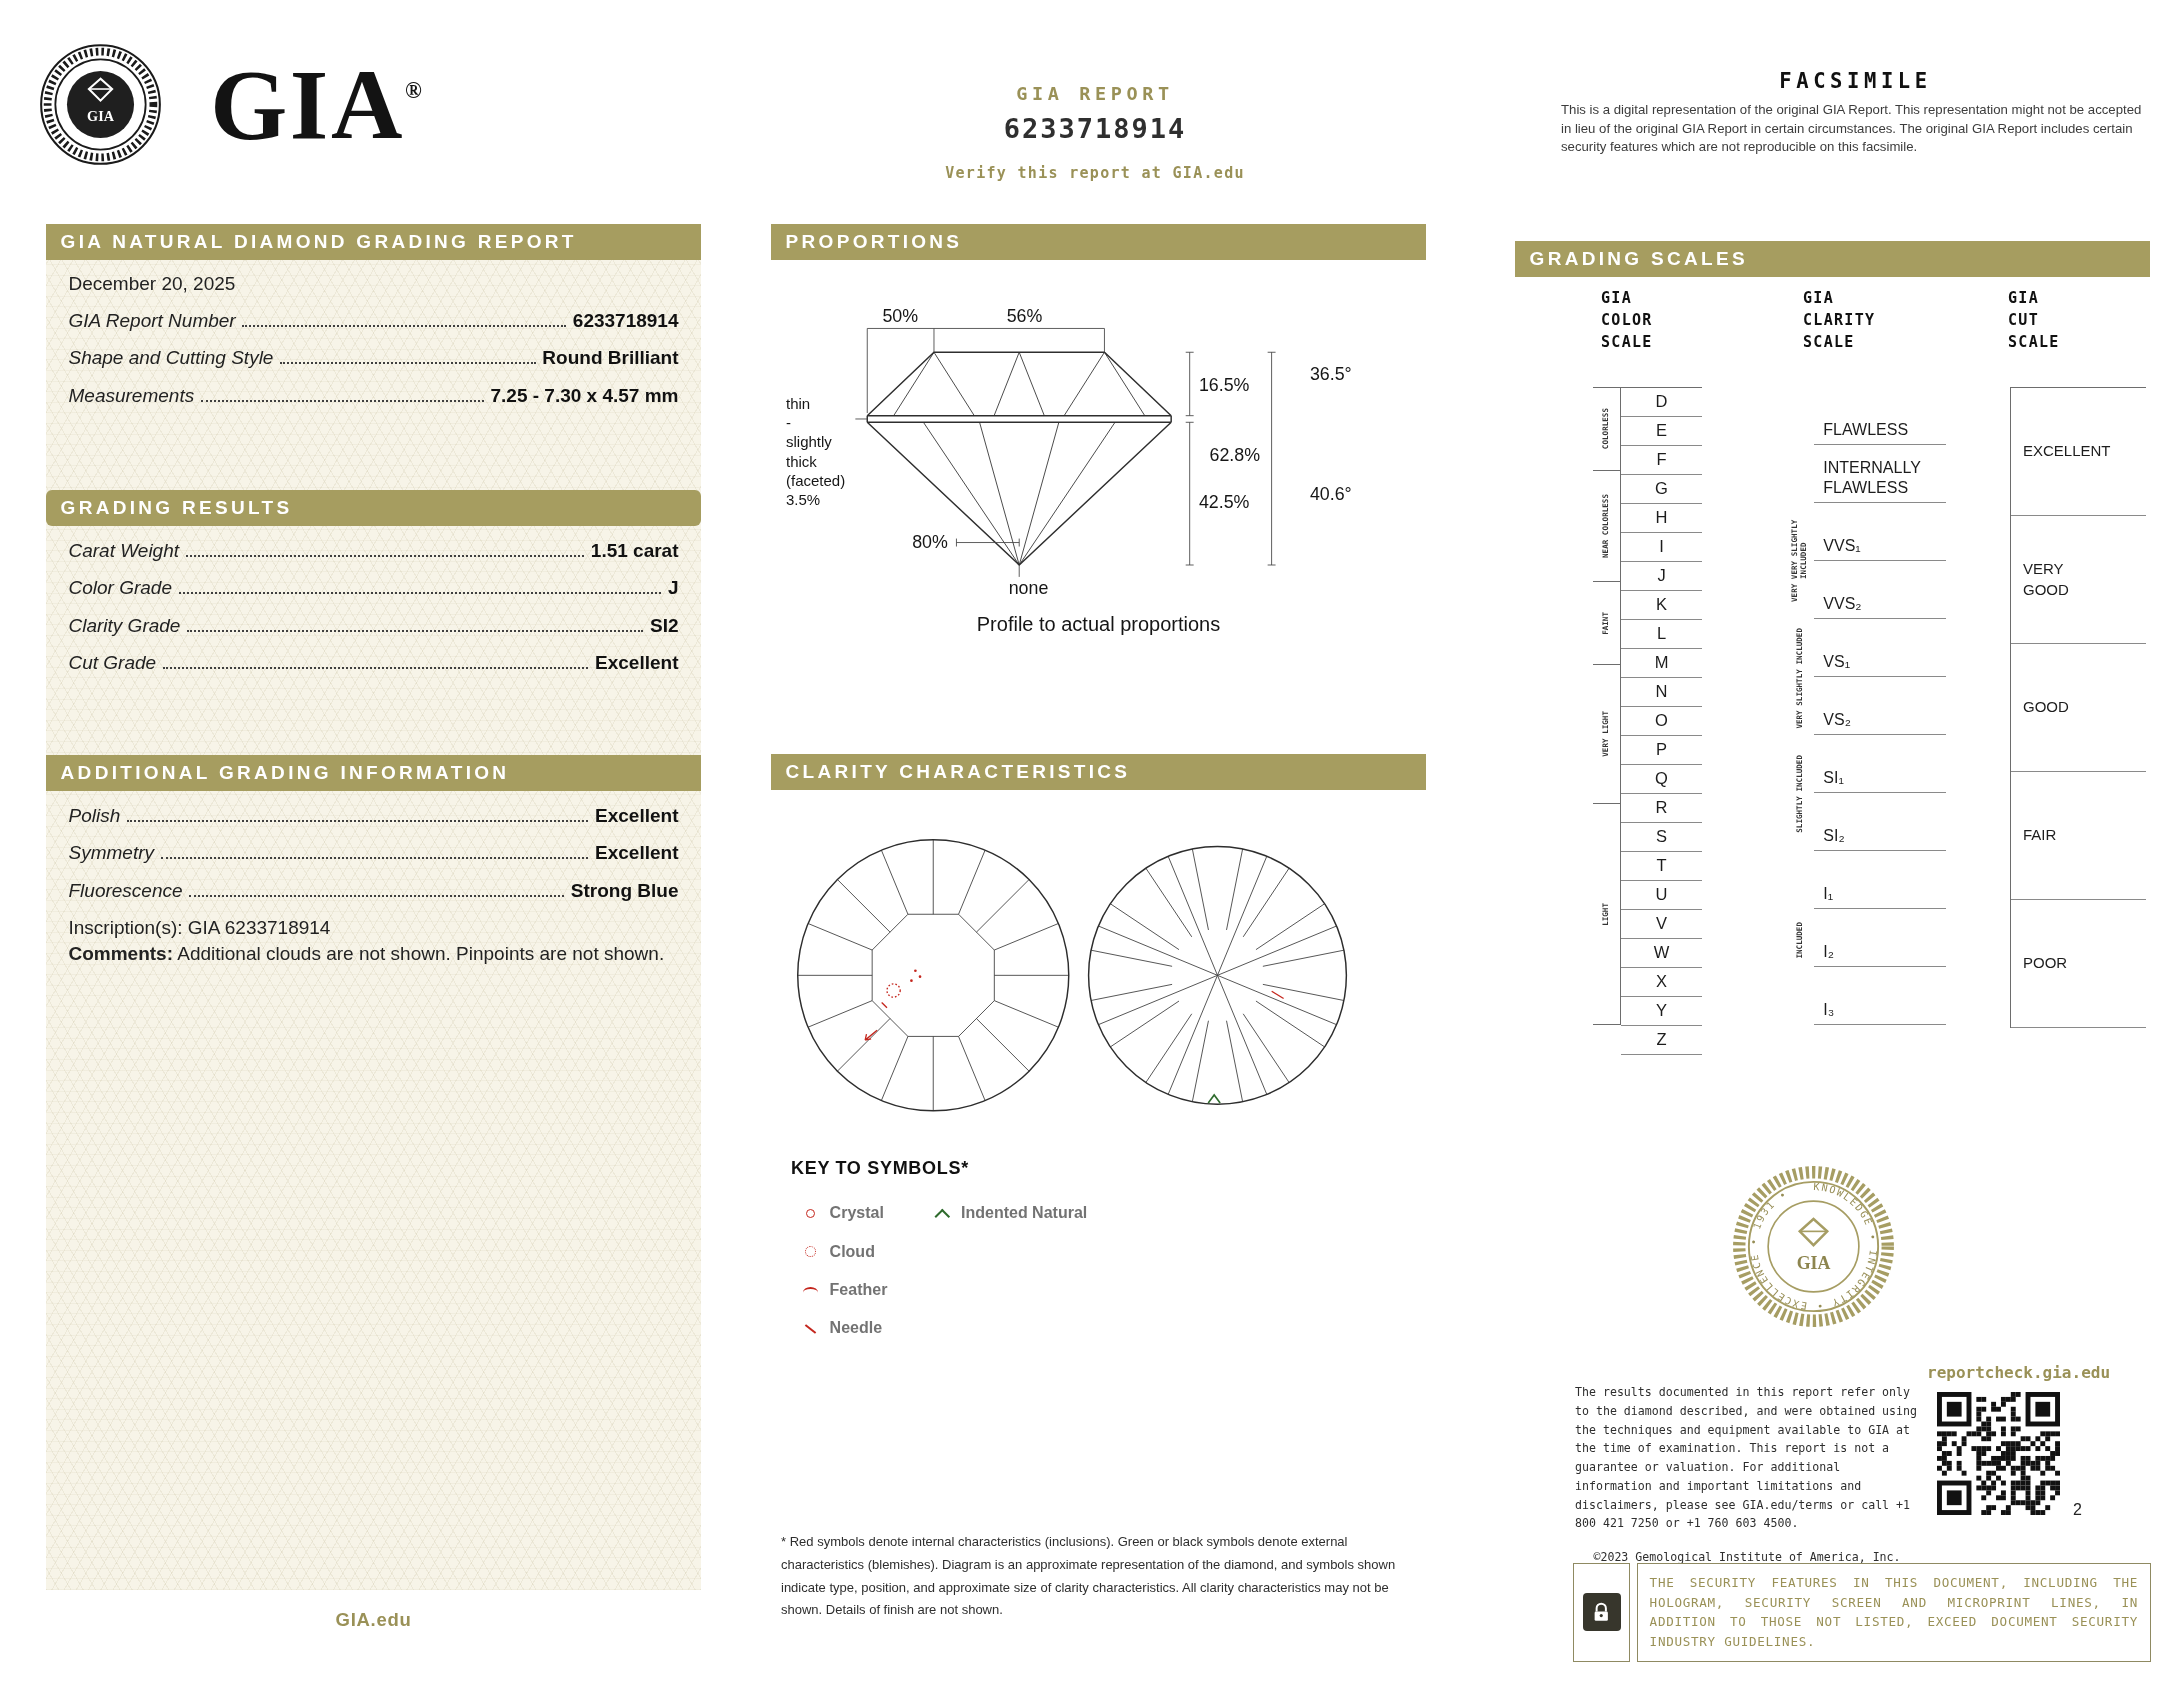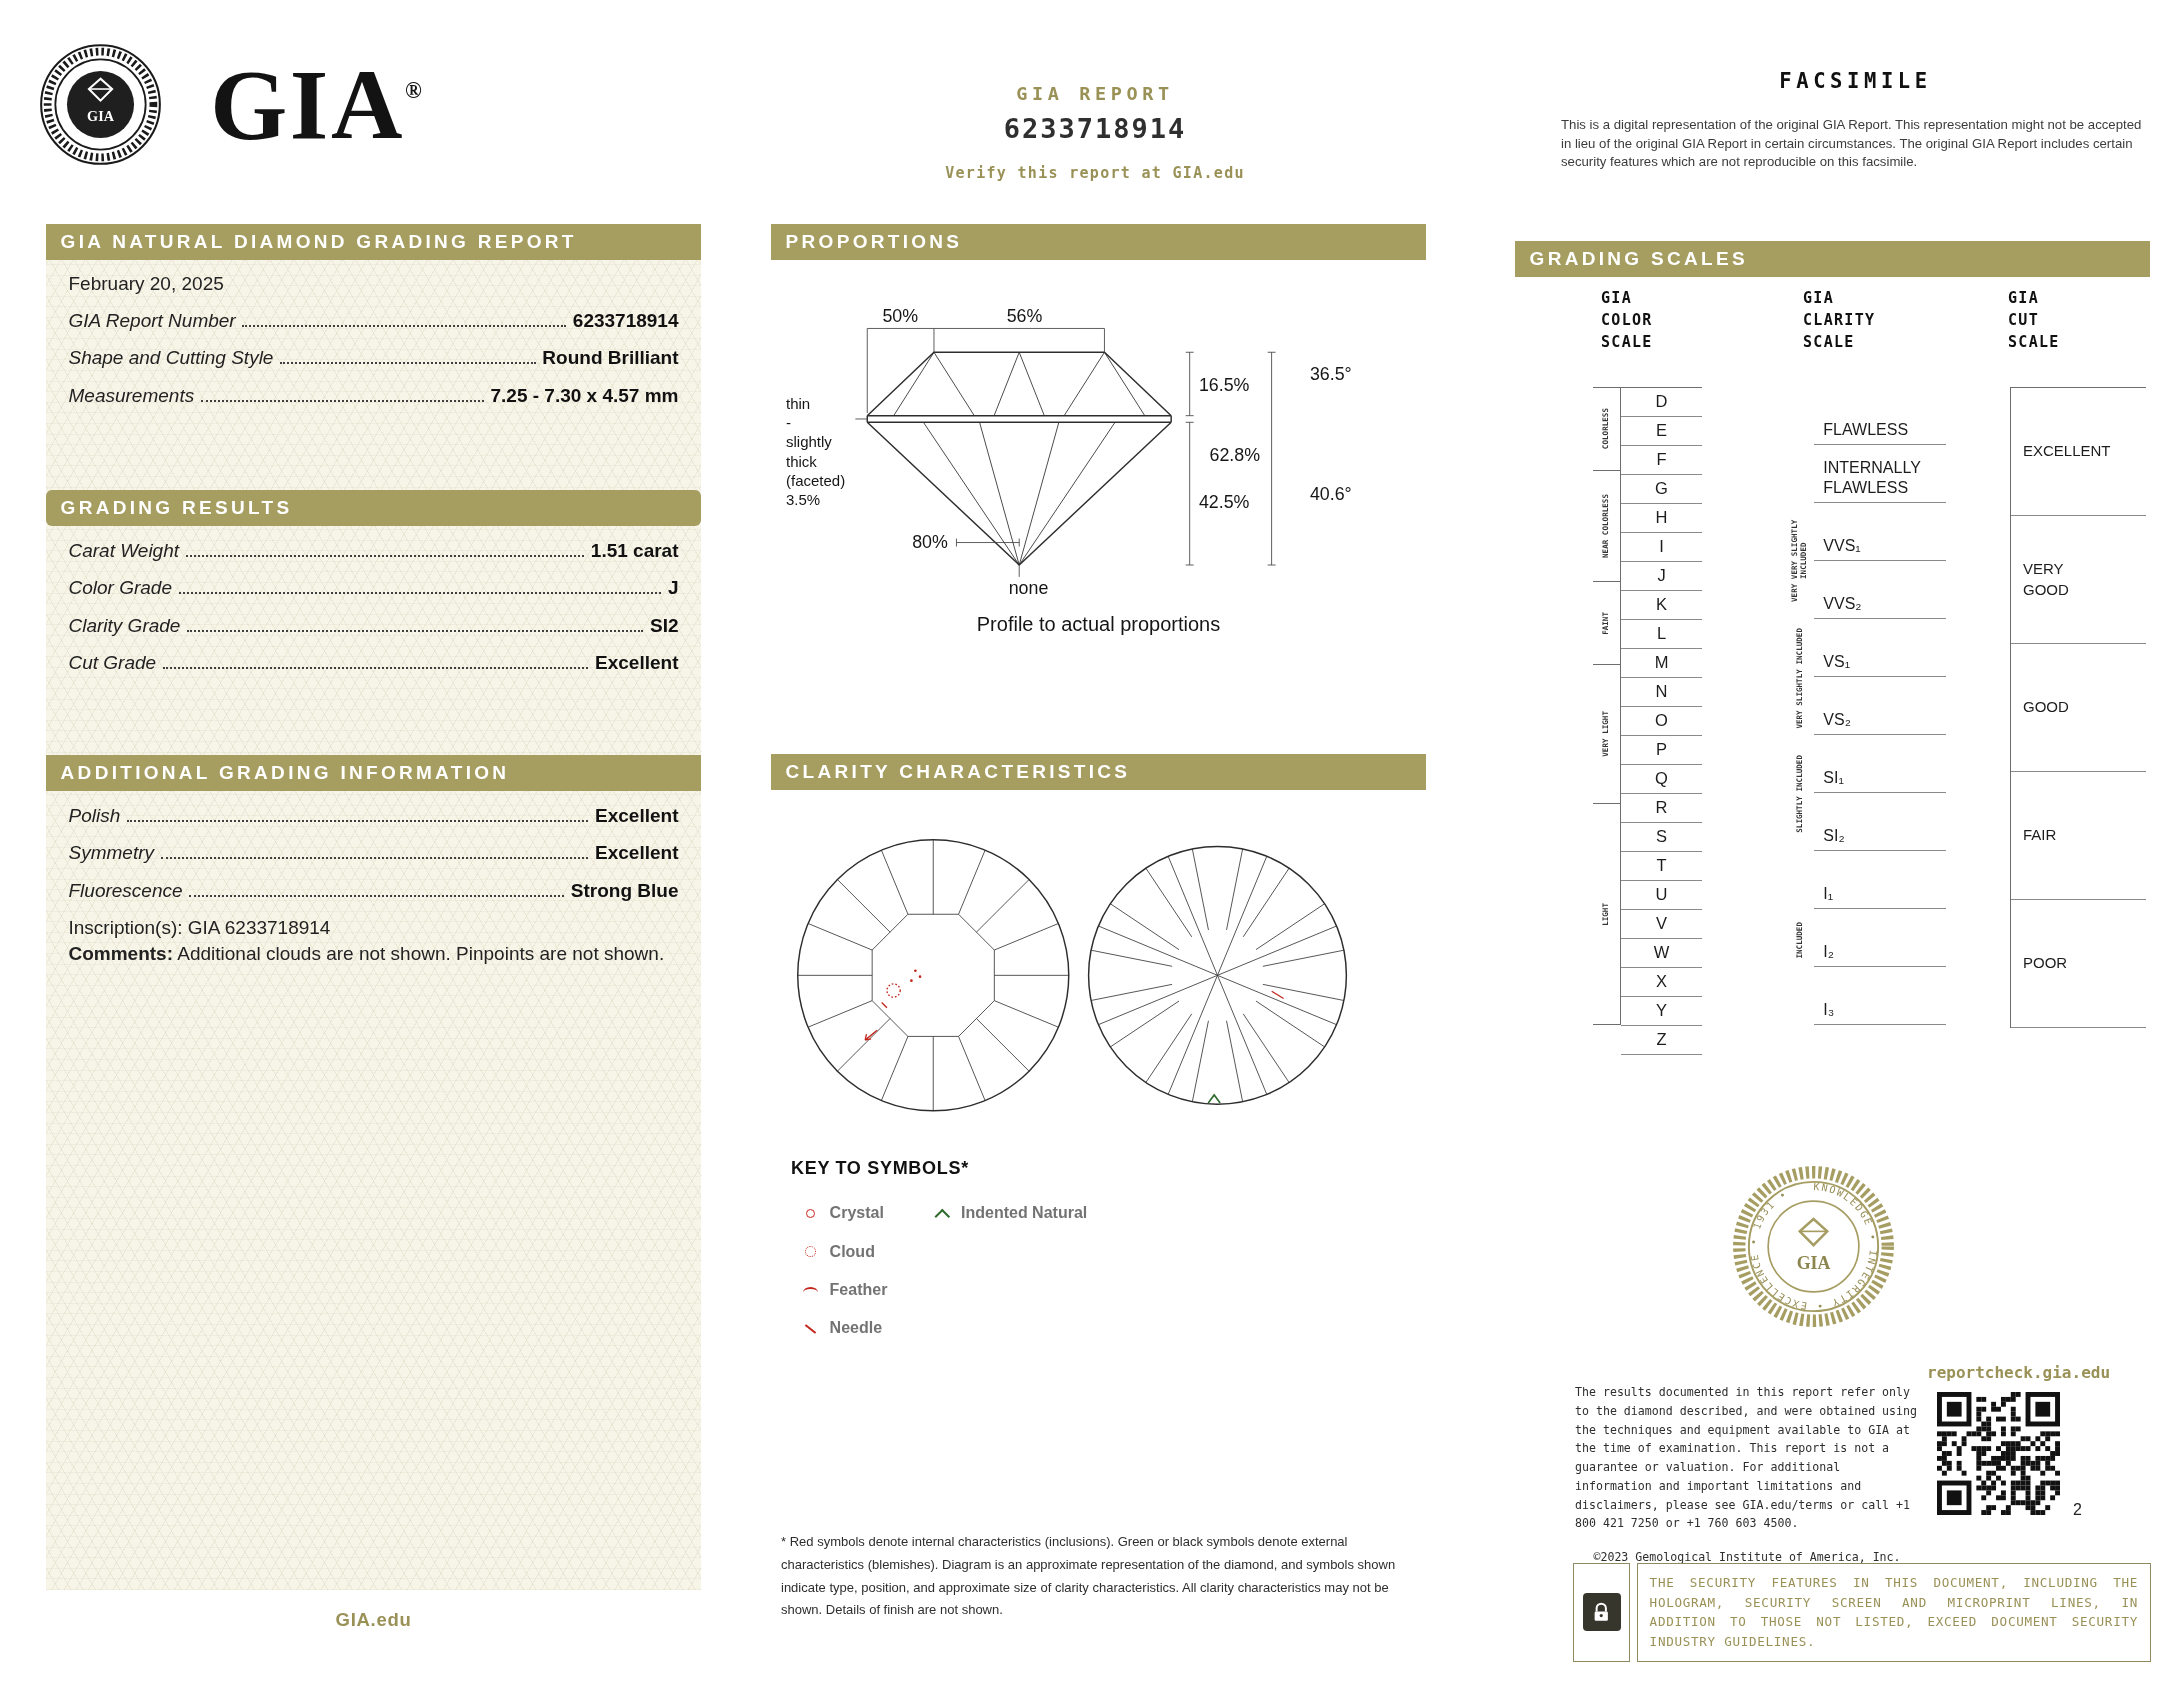--- a/index.html
+++ b/index.html
@@ -14,21 +14,21 @@
   .logo-seal{width:129px;height:129px;}
   .logotype{font-family:"Liberation Serif","DejaVu Serif",serif;font-weight:bold;font-size:99px;
             letter-spacing:2.6px;color:#131313;line-height:1;margin-left:32px;}
   .logotype sup{font-size:22.5px;vertical-align:40px;}
   .center-head{left:761px;top:83px;width:668px;text-align:center;}
   .report-label{color:#9a9157;font-weight:bold;font-size:18.5px;letter-spacing:4.6px;}
   .report-number{color:#2f2f2f;font-weight:bold;font-size:27px;letter-spacing:2px;margin-top:9.3px;}
   .verify-link{color:#9a9157;font-weight:bold;font-size:15px;letter-spacing:1.3px;margin-top:20px;cursor:pointer;}
   .facsimile{left:1561px;top:69px;width:589px;}
   .facsimile-title{font-weight:bold;font-size:20.5px;letter-spacing:4.6px;text-align:center;color:#111;}
-  .facsimile-body{margin-top:23px;font-size:13.2px;line-height:1.42;color:#3c3c3c;}
+  .facsimile-body{margin-top:8px;font-size:13.2px;line-height:1.42;color:#3c3c3c;}
 
   
   .bar{background:#a69d60;color:#fff;font-weight:bold;font-size:19px;letter-spacing:3.3px;
        height:36px;line-height:36px;padding-left:14.6px;box-sizing:border-box;}
 
   
   .left-panel{left:46px;top:224px;width:655px;height:1366px;background-color:#f7f4e8;
     background-image:
       repeating-linear-gradient(60deg, rgba(200,192,160,.22) 0 1px, transparent 1px 10.6px),
       repeating-linear-gradient(-60deg, rgba(200,192,160,.22) 0 1px, transparent 1px 10.6px),
@@ -150,21 +150,21 @@
 
   <div class="abs facsimile">
     <div class="facsimile-title mono">FACSIMILE</div>
     <div class="facsimile-body">This is a digital representation of the original GIA Report. This representation might not be accepted in lieu of the original GIA Report in certain circumstances. The original GIA Report includes certain security features which are not reproducible on this facsimile.</div>
   </div>
 
   <div class="abs left-panel">
     <div class="bar" style="top:0;">GIA NATURAL DIAMOND GRADING REPORT</div>
 
     <div class="rows" style="top:49px;">
-      <div class="date-line">February 20, 2025</div>
+      <div class="date-line">December 20, 2025</div>
       <div>
 
           <div class="row">
             <span class="lab">GIA Report Number</span>
             <span class="dots"></span>
             <span class="val">6233718914</span>
           </div>
 
           <div class="row">
             <span class="lab">Shape and Cutting Style</span>

